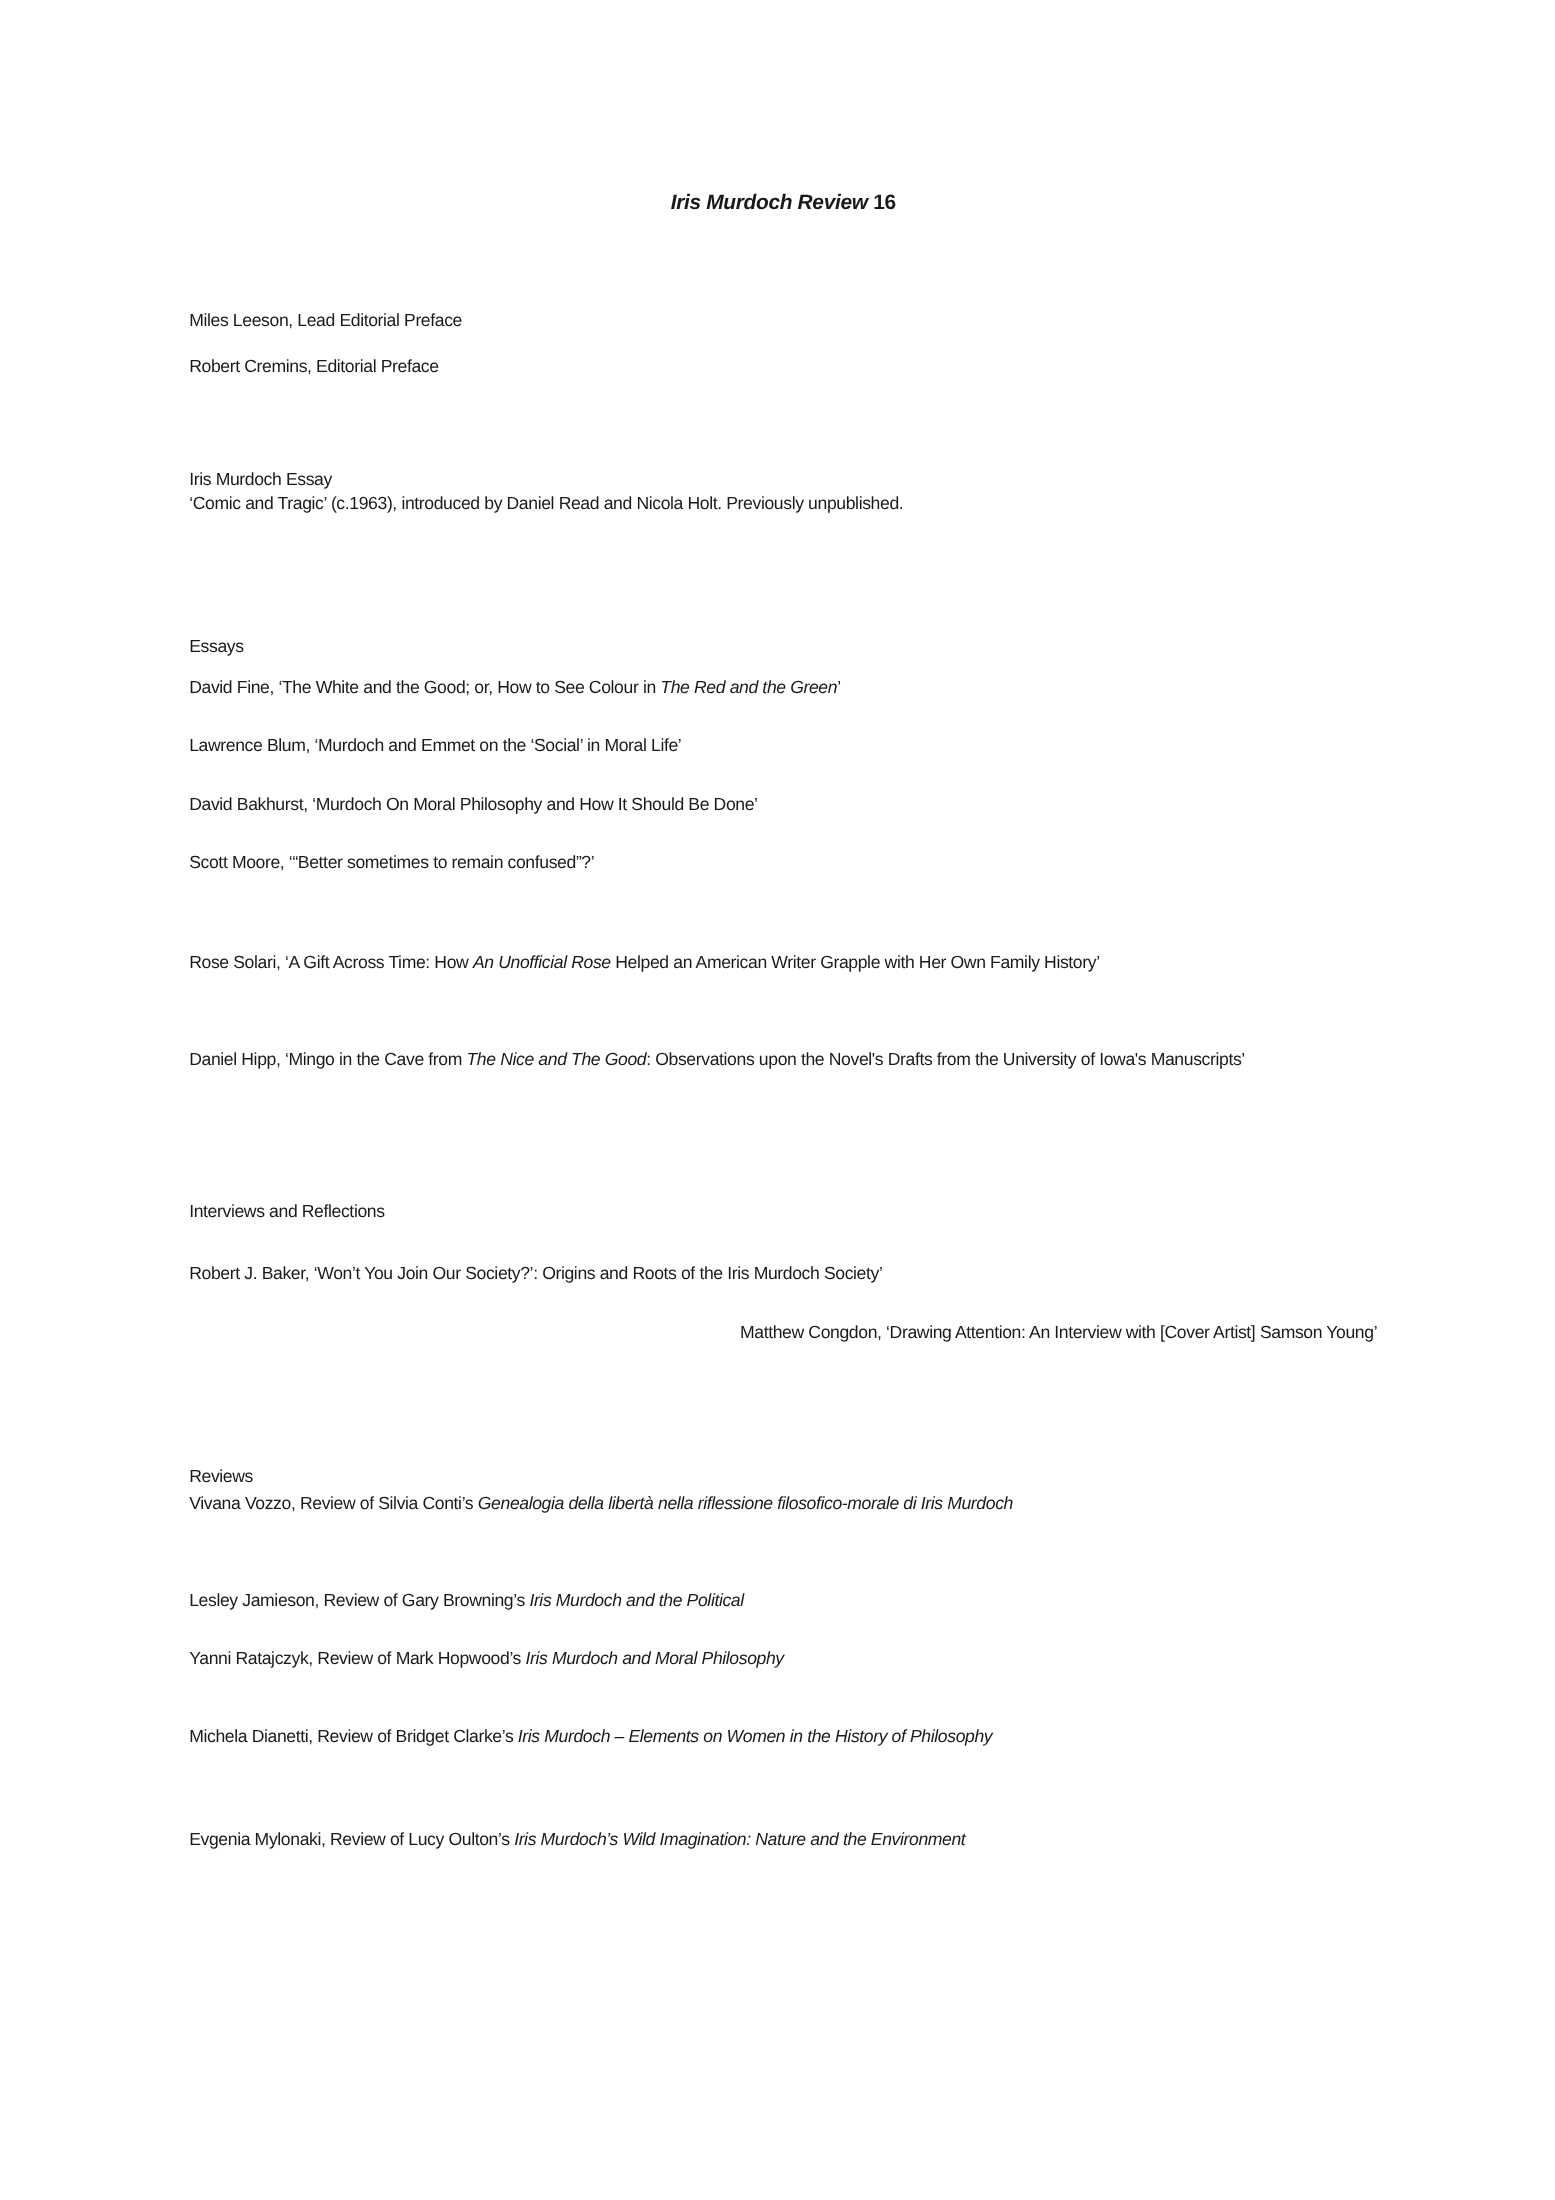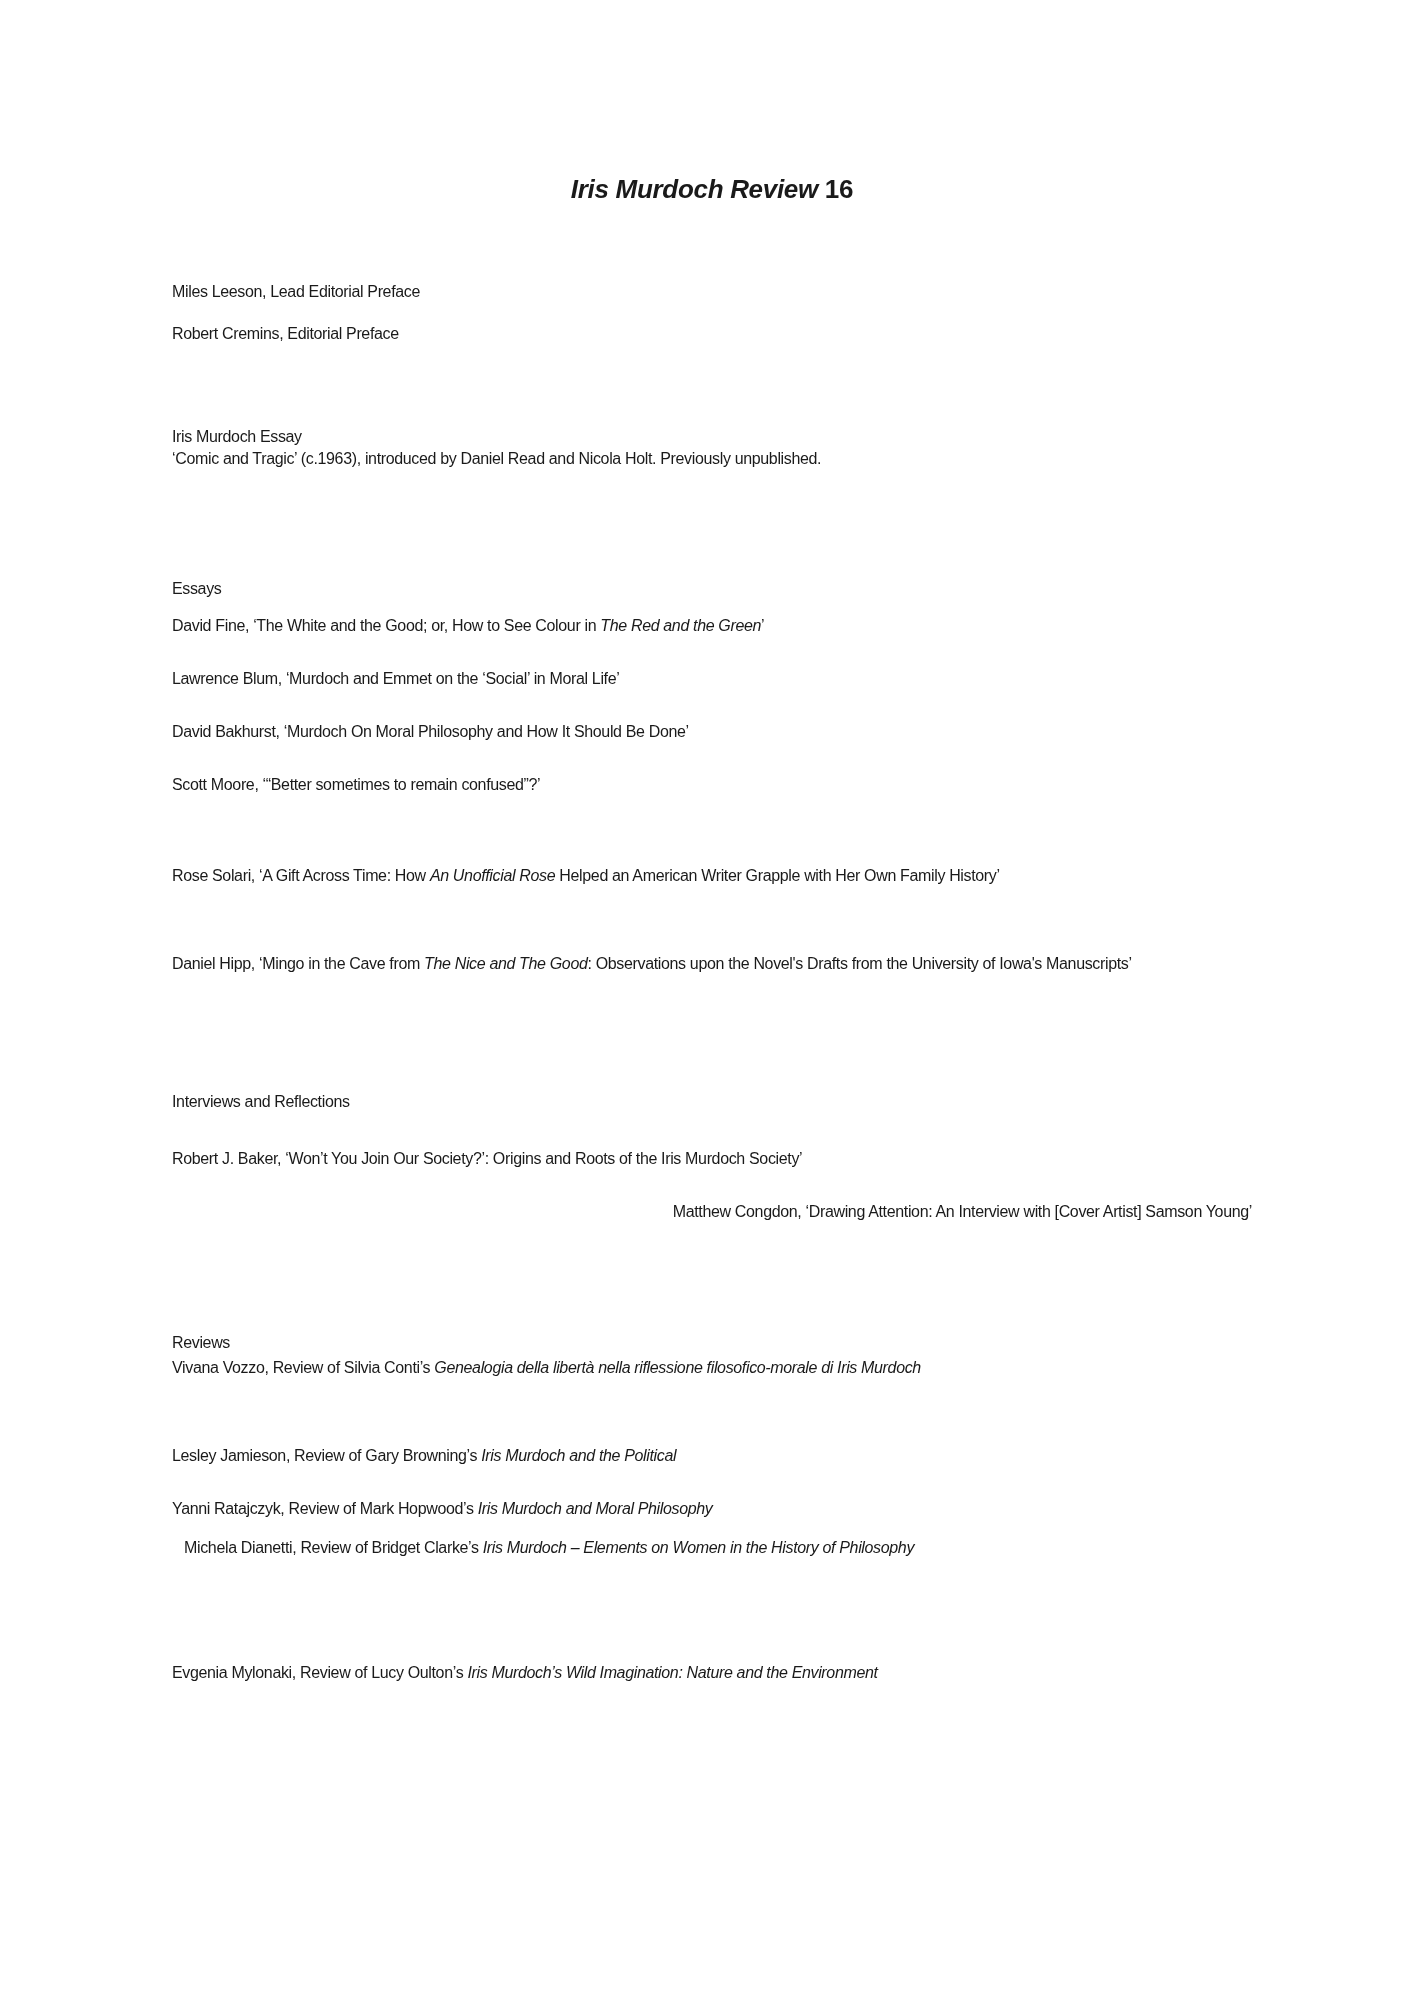--- a/index.html
+++ b/index.html
@@ -20,21 +20,21 @@
       left: 172px;
       top: 0;
       width: 1080px;
     }
     .title {
       position: absolute;
       top: 174px;
       left: 0;
       width: 1080px;
       text-align: center;
-      font-size: 26px;
+      font-size: 19px;
       font-weight: bold;
       letter-spacing: -0.3px;
     }
     .title .it { font-style: italic; }
     .line {
       position: absolute;
       left: 0;
       width: 1080px;
       font-size: 16px;
       line-height: 35px;
@@ -73,15 +73,15 @@
   <div class="line" style="top:946px;"><span>Daniel Hipp, ‘Mingo in the Cave from </span><span class="seg-it">The Nice and The Good</span><span>: Observations upon the Novel's Drafts from the University of Iowa's Manuscripts’</span></div>
 
   <div class="heading" style="top:1093px;">Interviews and Reflections</div>
   <div class="line" style="top:1141px;"><span>Robert J. Baker, ‘Won’t You Join Our Society?’: Origins and Roots of the Iris Murdoch Society’</span></div>
   <div class="line" style="top:1194px;text-align:right;"><span>Matthew Congdon, ‘Drawing Attention: An Interview with [Cover Artist] Samson Young’</span></div>
 
   <div class="heading" style="top:1306px;margin-top:28px;">Reviews</div>
   <div class="line" style="top:1350px;"><span>Vivana Vozzo, Review of Silvia Conti’s </span><span class="seg-it">Genealogia della libertà nella riflessione filosofico-morale di Iris Murdoch</span></div>
   <div class="line" style="top:1438px;"><span>Lesley Jamieson, Review of Gary Browning’s </span><span class="seg-it">Iris Murdoch and the Political</span></div>
   <div class="line" style="top:1491px;"><span>Yanni Ratajczyk, Review of Mark Hopwood’s </span><span class="seg-it">Iris Murdoch and Moral Philosophy</span></div>
-  <div class="line" style="top:1530px;margin-left:12px;"><span>Michela Dianetti, Review of Bridget Clarke’s </span><span class="seg-it">Iris Murdoch – Elements on Women in the History of Philosophy</span></div>
+  <div class="line" style="top:1562px;"><span>Michela Dianetti, Review of Bridget Clarke’s </span><span class="seg-it">Iris Murdoch – Elements on Women in the History of Philosophy</span></div>
   <div class="line" style="top:1655px;"><span>Evgenia Mylonaki, Review of Lucy Oulton’s </span><span class="seg-it">Iris Murdoch’s Wild Imagination: Nature and the Environment</span></div>
 </div>
 
 </body></html>

